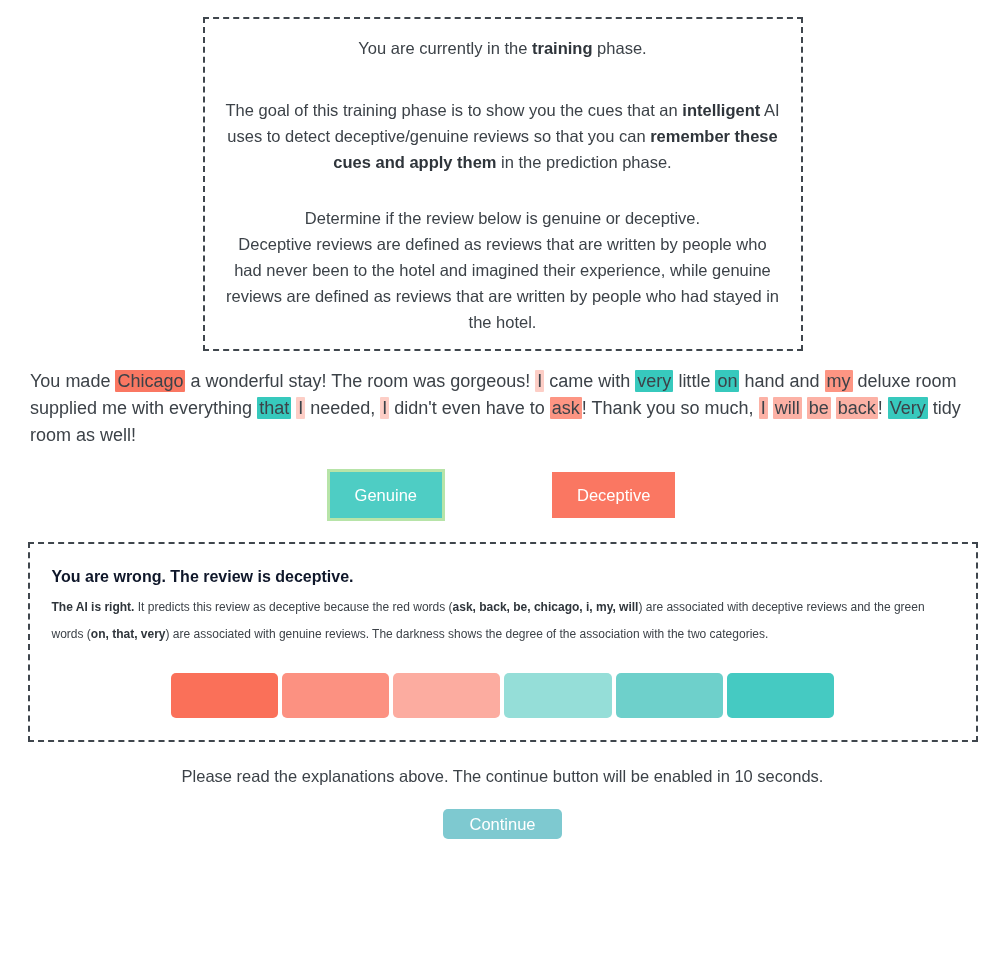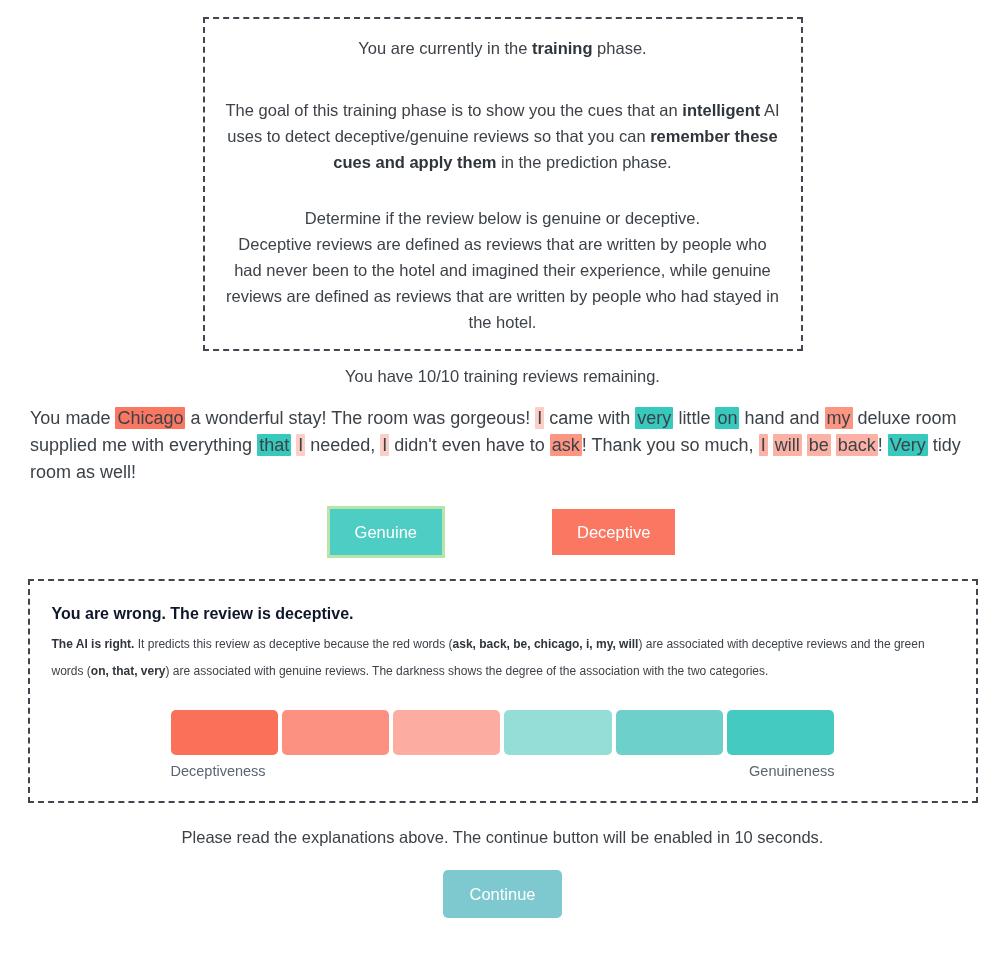--- a/index.html
+++ b/index.html
@@ -148,21 +148,21 @@
     padding-bottom: 30px;
   }
   .btn-continue {
     background: #7ec9d0;
     border: none;
     border-radius: 5px;
     color: #ffffff;
     font-family: "Liberation Sans", sans-serif;
     font-size: 16.5px;
     line-height: 20px;
-    padding: 14px 26px;
+    padding: 5px 26px;
     cursor: default;
   }
 </style>
 </head>
 <body>
 
 <div class="page">
 
   <div class="instruction-panel">
 
@@ -178,21 +178,20 @@
       </div>
     </div>
 
     <div class="instr-block tight-block">
       <div class="instr-line">Determine if the review below is genuine or deceptive.</div>
       <div class="instr-line">Deceptive reviews are defined as reviews that are written by people who had never been to the hotel and imagined their experience, while genuine reviews are defined as reviews that are written by people who had stayed in the hotel.</div>
     </div>
 
   </div>
 
-  <div class="remaining">You have 10/10 training reviews remaining.</div>
 
   <div class="review-text" id="review-text"><span>You made </span><span class="hl" style="background: rgb(250, 119, 98);">Chicago</span><span> a wonderful stay! The room was gorgeous! </span><span class="hl" style="background: rgb(253, 206, 198);">I</span><span> came with </span><span class="hl" style="background: rgb(55, 201, 189);">very</span><span> little </span><span class="hl" style="background: rgb(55, 201, 189);">on</span><span> hand and </span><span class="hl" style="background: rgb(253, 149, 131);">my</span><span> deluxe room supplied me with everything </span><span class="hl" style="background: rgb(55, 201, 189);">that</span><span> </span><span class="hl" style="background: rgb(253, 206, 198);">I</span><span> needed, </span><span class="hl" style="background: rgb(253, 206, 198);">I</span><span> didn't even have to </span><span class="hl" style="background: rgb(253, 149, 131);">ask</span><span>! Thank you so much, </span><span class="hl" style="background: rgb(252, 177, 165);">I</span><span> </span><span class="hl" style="background: rgb(252, 177, 165);">will</span><span> </span><span class="hl" style="background: rgb(252, 177, 165);">be</span><span> </span><span class="hl" style="background: rgb(252, 177, 165);">back</span><span>! </span><span class="hl" style="background: rgb(55, 201, 189);">Very</span><span> tidy room as well!</span></div>
 
   <div class="answer-row">
     <button class="btn btn-genuine">Genuine</button>
     <button class="btn btn-deceptive">Deceptive</button>
   </div>
 
   <div class="explanation-panel">
 
@@ -204,24 +203,20 @@
 
     <div class="legend-wrap">
       <div class="legend-bar" id="legend-bar">
           <div class="legend-swatch" style="background: rgb(250, 112, 89);"></div>
           <div class="legend-swatch" style="background: rgb(252, 145, 129);"></div>
           <div class="legend-swatch" style="background: rgb(252, 172, 160);"></div>
           <div class="legend-swatch" style="background: rgb(149, 222, 216);"></div>
           <div class="legend-swatch" style="background: rgb(110, 208, 203);"></div>
           <div class="legend-swatch" style="background: rgb(69, 202, 194);"></div>
         </div>
-      <div class="legend-labels">
-        <span>Deceptiveness</span>
-        <span>Genuineness</span>
-      </div>
     </div>
 
   </div>
 
   <div class="footer-note">Please read the explanations above. The continue button will be enabled in 10 seconds.</div>
 
   <div class="continue-row">
     <button class="btn-continue">Continue</button>
   </div>
 

